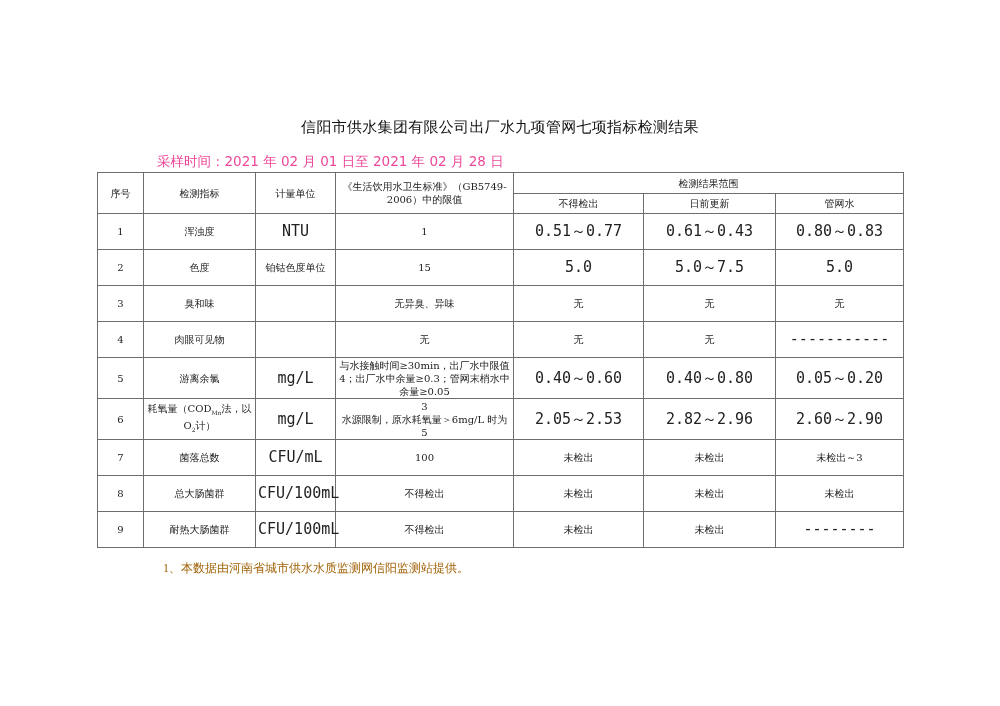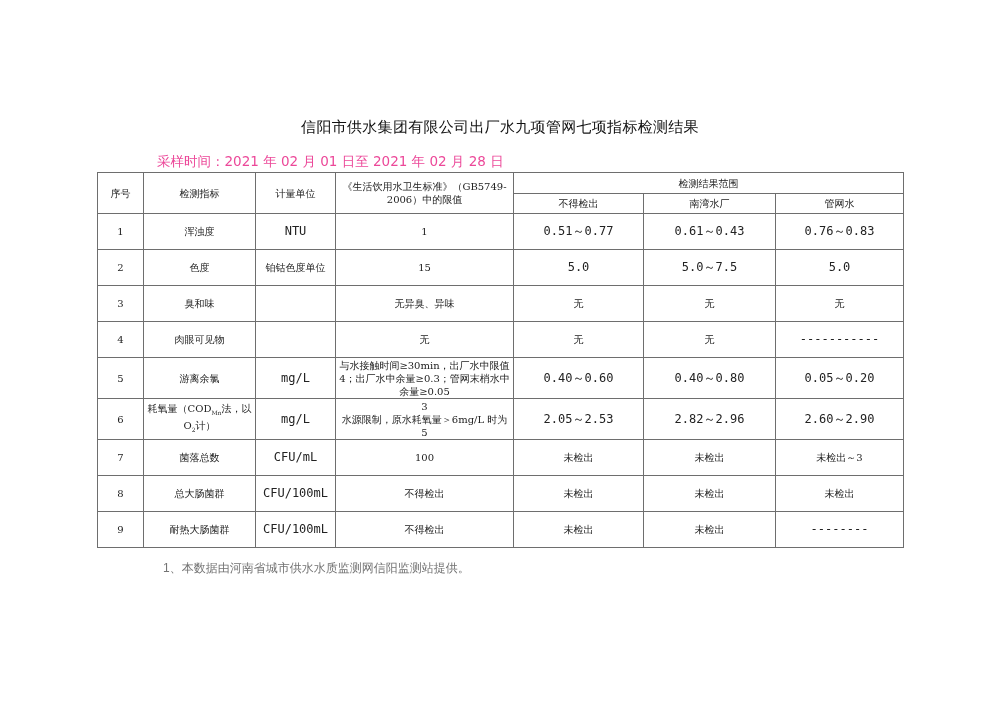--- a/index.html
+++ b/index.html
@@ -53,26 +53,26 @@
       color: #222;
     }
     .h-row1 { height: 21px; }
     .h-row2 { height: 20px; }
     .d-row { height: 36px; }
     .d-row.tall { height: 41px; }
     .notes {
       position: absolute;
       left: 163px;
       top: 559px;
-      font-family: Liberation Sans, sans-serif;
+      font-family: Liberation Serif, serif;
       font-size: 12px;
       line-height: 18px;
-      color: #737373;
+      color: #a16207;
     }
-    .mono { font-family: "DejaVu Sans Mono", "Liberation Mono", monospace; font-size: 12px; }
+    .mono { font-family: "DejaVu Sans Mono", "Liberation Mono", monospace; font-size: 15px; }
   </style>
 </head>
 <body>
 
 <div class="title">信阳市供水集团有限公司出厂水九项管网七项指标检测结果</div>
 <div class="sampling">采样时间：2021 年 02 月 01 日至 2021 年 02 月 28 日</div>
 
 <table class="results">
   <colgroup>
     <col style="width:46px">
@@ -86,32 +86,32 @@
   <tbody>
       <tr class="h-row1">
     <th rowspan="2">序号</th>
     <th rowspan="2">检测指标</th>
     <th rowspan="2">计量单位</th>
     <th rowspan="2">《生活饮用水卫生标准》（GB5749-2006）中的限值</th>
     <th colspan="3">检测结果范围</th>
   </tr>
   <tr class="h-row2">
     <th>不得检出</th>
-    <th>南湾水厂</th>
+    <th>日前更新</th>
     <th>管网水</th>
   </tr>
 
   <tr class="d-row">
     <td>1</td>
     <td>浑浊度</td>
     <td class="mono">NTU</td>
     <td>1</td>
     <td class="mono">0.51～0.77</td>
     <td class="mono">0.61～0.43</td>
-    <td class="mono">0.76～0.83</td>
+    <td class="mono">0.80～0.83</td>
   </tr>
   <tr class="d-row">
     <td>2</td>
     <td>色度</td>
     <td>铂钴色度单位</td>
     <td>15</td>
     <td class="mono">5.0</td>
     <td class="mono">5.0～7.5</td>
     <td class="mono">5.0</td>
   </tr>

